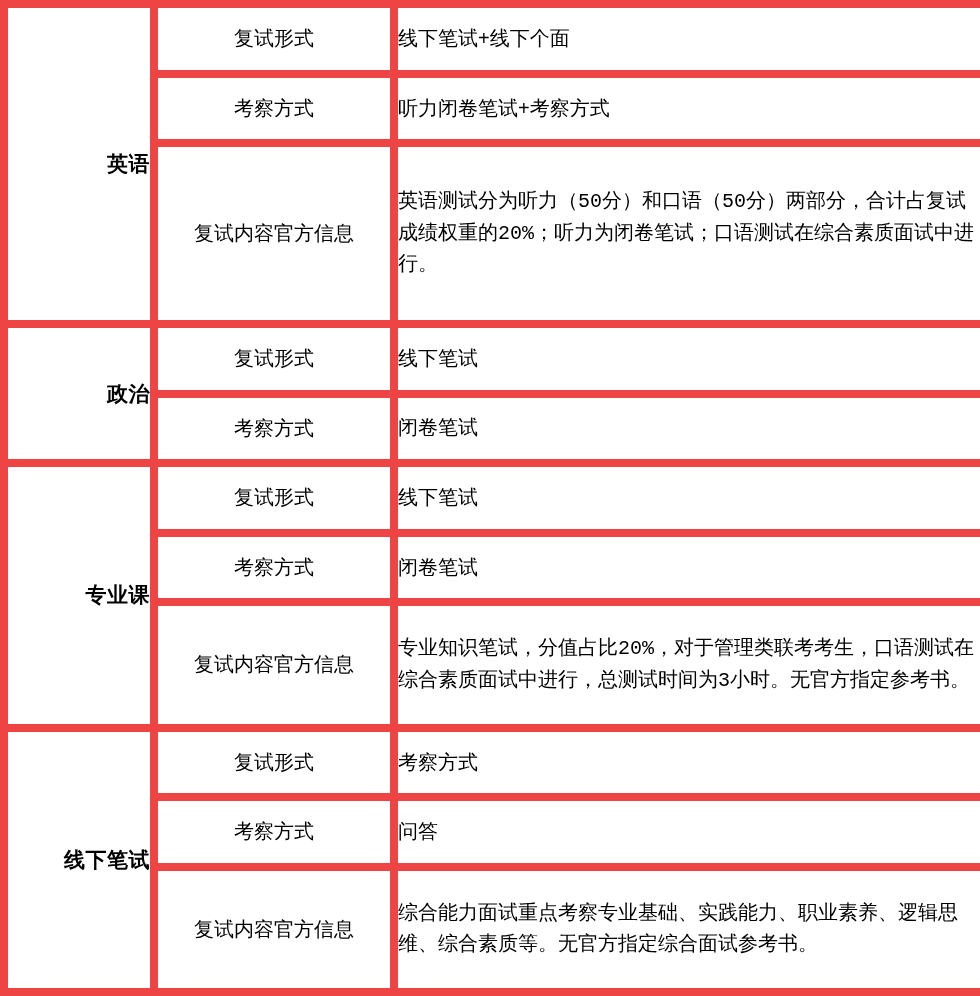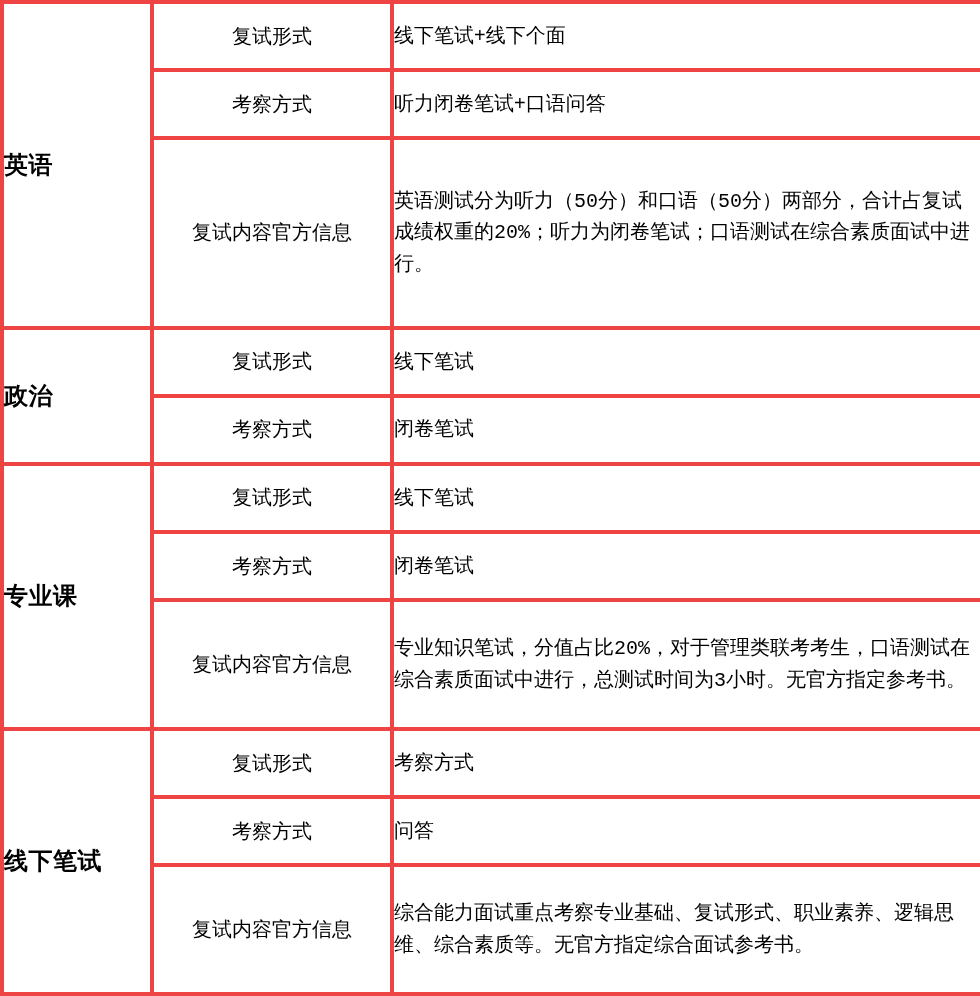--- a/index.html
+++ b/index.html
@@ -14,31 +14,31 @@
     color: #000000;
     overflow: hidden;
   }
   #exam-table {
     width: 980px;
     height: 996px;
     border-collapse: collapse;
     table-layout: fixed;
   }
   #exam-table td {
-    border: 4px solid #ef4444;
+    border: 8px solid #ef4444;
     padding: 0;
     vertical-align: middle;
     box-sizing: border-box;
   }
   
   td.subject {
     width: 150px;
-    text-align: left;
+    text-align: right;
     font-weight: bold;
-    font-size: 24px;
+    font-size: 21px;
     letter-spacing: 0.5px;
     border-left-width: 3px;
     border-top-width: 3px;
     border-bottom-width: 3px;
     border-right-width: 3px;
   }
   td.aspect {
     width: 240px;
     text-align: center;
     font-size: 20px;
@@ -76,21 +76,21 @@
     <tr class="section-start">
       <td class="subject" rowspan="3">英语</td>
       <td class="aspect">复试形式</td>
       <td class="detail">
         <span class="para">线下笔试+线下个面</span>
       </td>
     </tr>
     <tr>
       <td class="aspect">考察方式</td>
       <td class="detail">
-        <span class="para">听力闭卷笔试+口语问答</span>
+        <span class="para">听力闭卷笔试+考察方式</span>
       </td>
     </tr>
     <tr class="section-end">
       <td class="aspect">复试内容官方信息</td>
       <td class="detail">
         <span class="para">英语测试分为听力（50分）和口语（50分）两部分，合计占复试成绩权重的20%；听力为闭卷笔试；口语测试在综合素质面试中进行。</span>
       </td>
     </tr>
 
     <tr class="section-start">
@@ -136,18 +136,18 @@
     </tr>
     <tr>
       <td class="aspect">考察方式</td>
       <td class="detail">
         <span class="para">问答</span>
       </td>
     </tr>
     <tr class="section-end">
       <td class="aspect">复试内容官方信息</td>
       <td class="detail">
-        <span class="para">综合能力面试重点考察专业基础、复试形式、职业素养、逻辑思维、综合素质等。无官方指定综合面试参考书。</span>
+        <span class="para">综合能力面试重点考察专业基础、实践能力、职业素养、逻辑思维、综合素质等。无官方指定综合面试参考书。</span>
       </td>
     </tr>
 
   </tbody>
 </table>
 
 </body></html>

